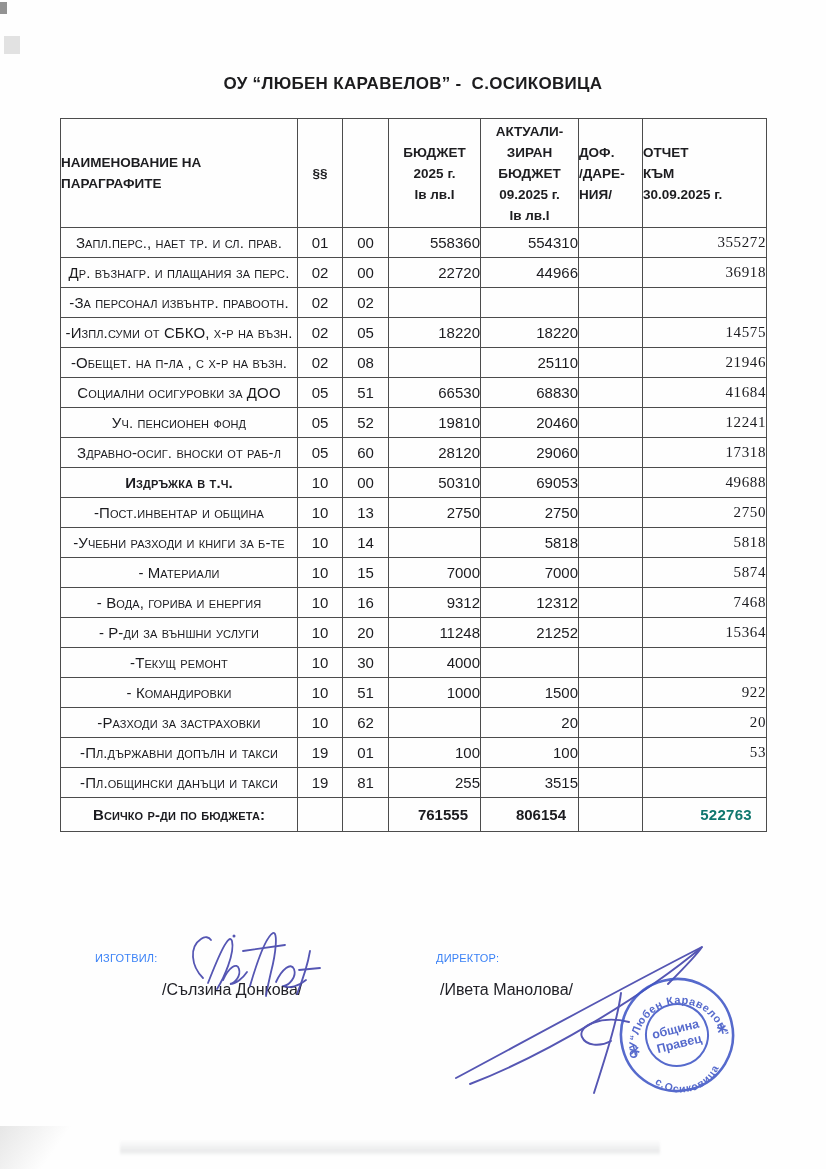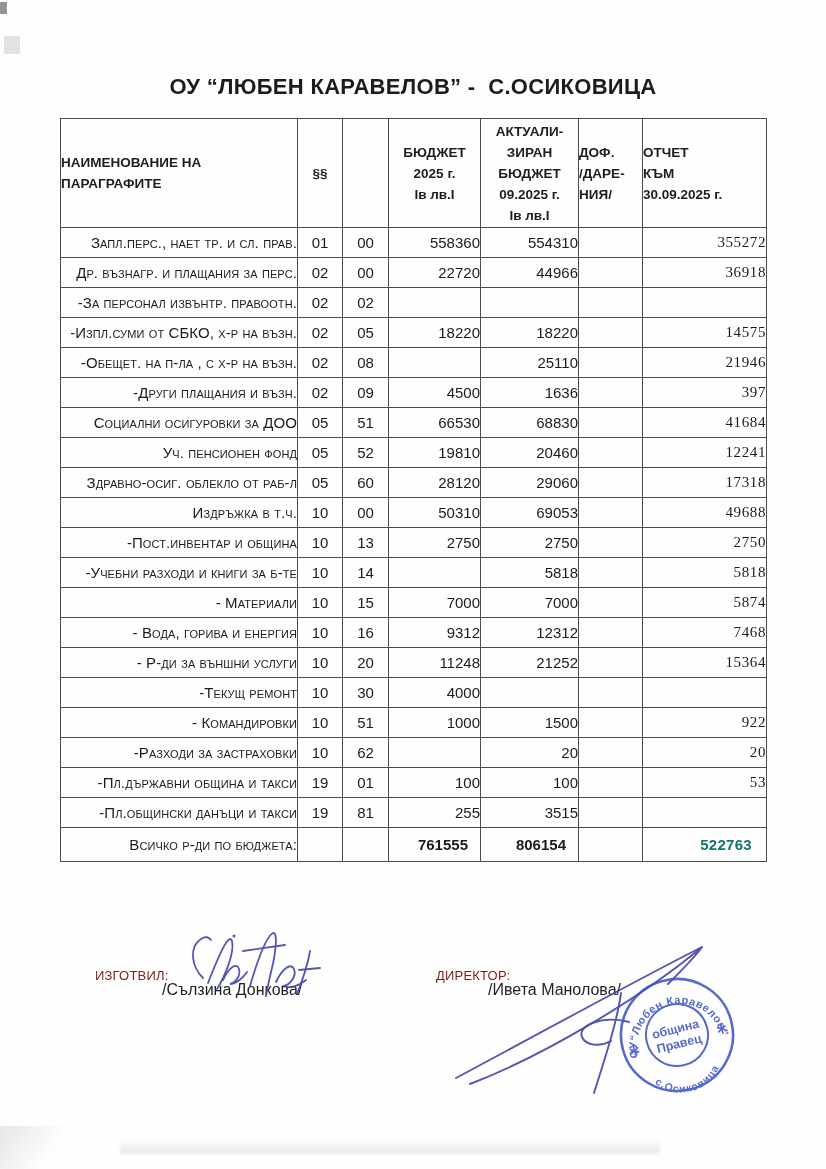--- a/index.html
+++ b/index.html
@@ -16,21 +16,21 @@
   .artifact-square{position:absolute;left:4px;top:36px;width:16px;height:18px;background:#e2e2e2;}
   .artifact-bottom-left{position:absolute;left:0;top:1126px;width:80px;height:43px;
     background:linear-gradient(125deg,#e6e6e6 0%,rgba(255,255,255,0) 65%);}
   .artifact-bottom-shadow{position:absolute;left:120px;top:1140px;width:540px;height:16px;
     background:linear-gradient(180deg,rgba(255,255,255,0) 0%,rgba(210,212,214,.45) 70%,rgba(255,255,255,0) 100%);
     filter:blur(1px);}
   
   .doc-title{
     position:absolute;left:0;top:74px;width:826px;
     text-align:center;
-    font-size:22px;font-weight:bold;letter-spacing:.3px;color:#1c1c1e;
+    font-size:17px;font-weight:bold;letter-spacing:.3px;color:#1c1c1e;
     white-space:pre;
   }
   
   table.budget{
     position:absolute;left:60px;top:118px;
     width:706px;
     border-collapse:collapse;
     table-layout:fixed;
   }
   table.budget th,table.budget td{
@@ -44,47 +44,47 @@
     font-size:13.5px;font-weight:bold;color:#1d1d20;
     white-space:pre-line;
     line-height:21px;
   }
   th.h-name{text-align:left;font-size:14px;}
   th.h-par{font-weight:normal;font-size:16px;color:#33333a;text-align:center;}
   th.h-budget,th.h-actual{text-align:center;}
   th.h-dof,th.h-report{text-align:left;padding-left:9px;}
   table.budget td{height:29px;font-size:15px;color:#1b1b1f;}
   td.lbl{
-    text-align:right;padding-left:6px;
+    text-align:center;padding-left:6px;
     font-size:14.5px;
     font-variant:small-caps;
     letter-spacing:.1px;
     white-space:nowrap;
     color:#202024;
   }
-  td.lbl.b{font-weight:normal;}
+  td.lbl.b{font-weight:bold;}
   td.pp{text-align:center;}
   td.num{text-align:right;padding-right:28px;}
   td.rep{
     text-align:right;padding-right:16px;
     font-family:"Liberation Serif",serif;
     color:#8c93a0;
     letter-spacing:.6px;
     font-size:15px;
   }
   tr.total-row td{font-weight:bold;height:33px;}
   tr.total-row td.num{padding-right:12px;}
   tr.total-row td.rep-total{text-align:right;padding-right:14px;color:#0f766e;letter-spacing:.3px;}
   
-  .footer-label{position:absolute;font-size:13px;color:#7f1d1d;letter-spacing:.2px;margin-top:16px;}
+  .footer-label{position:absolute;font-size:11px;color:#3b82f6;letter-spacing:.2px;}
   .lbl-prepared{left:95px;top:952px;}
   .lbl-director{left:436px;top:952px;}
   .footer-name{position:absolute;font-size:16px;color:#222228;}
   .name-prepared{left:162px;top:981px;}
-  .name-director{left:488px;top:981px;}
+  .name-director{left:440px;top:981px;}
   .sig-layer{position:absolute;left:80px;top:920px;width:690px;height:240px;}
 </style>
 </head>
 <body>
 
 <div class="page">
 
   <div class="artifact-corner"></div>
   <div class="artifact-square"></div>
   <div class="artifact-bottom-left"></div>
@@ -164,48 +164,39 @@
         <tr>
           <td class="lbl">-Обещет. на п-ла , с х-р на възн.</td>
           <td class="pp">02</td>
           <td class="pp">08</td>
           <td class="num"></td>
           <td class="num">25110</td>
           <td class="pp"></td>
           <td class="rep">21946</td>
         </tr>
         <tr>
-          <td class="lbl">-Други плащания и възн.</td>
-          <td class="pp">02</td>
-          <td class="pp">09</td>
-          <td class="num">4500</td>
-          <td class="num">1636</td>
-          <td class="pp"></td>
-          <td class="rep">397</td>
-        </tr>
-        <tr>
           <td class="lbl">Социални осигуровки за ДОО</td>
           <td class="pp">05</td>
           <td class="pp">51</td>
           <td class="num">66530</td>
           <td class="num">68830</td>
           <td class="pp"></td>
           <td class="rep">41684</td>
         </tr>
         <tr>
           <td class="lbl">Уч. пенсионен фонд</td>
           <td class="pp">05</td>
           <td class="pp">52</td>
           <td class="num">19810</td>
           <td class="num">20460</td>
           <td class="pp"></td>
           <td class="rep">12241</td>
         </tr>
         <tr>
-          <td class="lbl">Здравно-осиг. облекло от раб-л</td>
+          <td class="lbl">Здравно-осиг. вноски от раб-л</td>
           <td class="pp">05</td>
           <td class="pp">60</td>
           <td class="num">28120</td>
           <td class="num">29060</td>
           <td class="pp"></td>
           <td class="rep">17318</td>
         </tr>
         <tr>
           <td class="lbl b">Издръжка в т.ч.</td>
           <td class="pp">10</td>
@@ -281,21 +272,21 @@
         <tr>
           <td class="lbl">-Разходи за застраховки</td>
           <td class="pp">10</td>
           <td class="pp">62</td>
           <td class="num"></td>
           <td class="num">20</td>
           <td class="pp"></td>
           <td class="rep">20</td>
         </tr>
         <tr>
-          <td class="lbl">-Пл.държавни община и такси</td>
+          <td class="lbl">-Пл.държавни допълн и такси</td>
           <td class="pp">19</td>
           <td class="pp">01</td>
           <td class="num">100</td>
           <td class="num">100</td>
           <td class="pp"></td>
           <td class="rep">53</td>
         </tr>
         <tr>
           <td class="lbl">-Пл.общински данъци и такси</td>
           <td class="pp">19</td>

